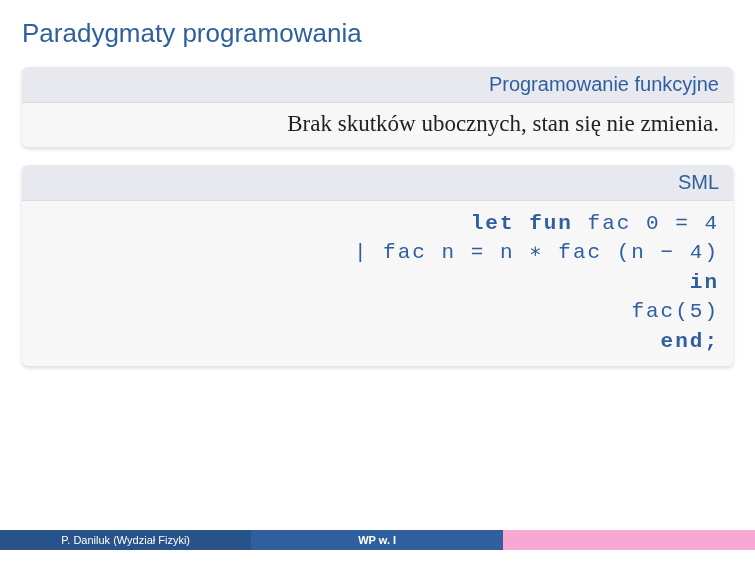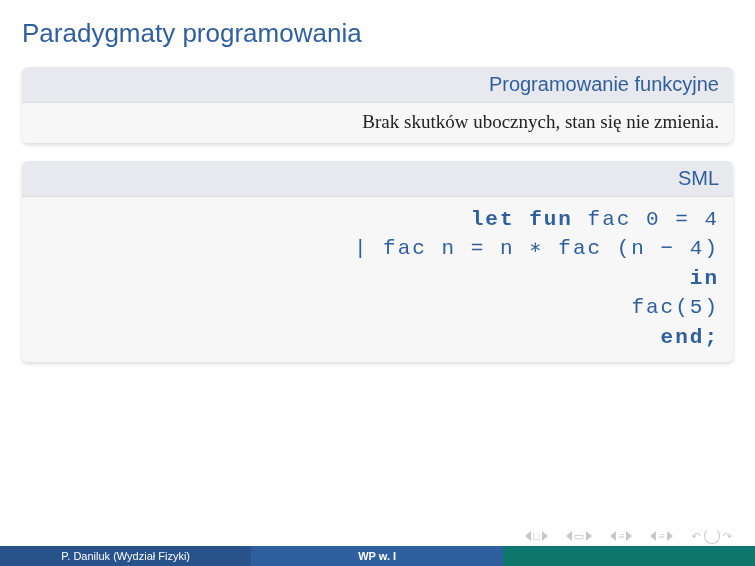--- a/index.html
+++ b/index.html
@@ -39,39 +39,39 @@
   .block-title {
     background: #e8e8ef;
     color: #2f5f9f;
     font-size: 20px;
     padding: 6px 14px;
     border-bottom: 1px solid #ddd;
     font-family: sans-serif;
   }
   .block-body {
     padding: 8px 14px 10px 14px;
-    font-size: 19px;
+    font-size: 23px;
     color: #222;
   }
   .code {
     font-family: 'Courier New', monospace;
     font-size: 21px;
     color: #2f5f9f;
     line-height: 1.4;
     letter-spacing: 2px;
     white-space: pre;
   }
   .kw { font-weight: bold; }
   .footer {
     position: absolute;
-    bottom: 0;
+    bottom: 16px;
     left: 0;
     right: 0;
     height: 20px;
-    background: #0f766e;
+    background: #f9a8d4;
     display: flex;
     color: #fff;
     font-size: 11px;
     font-family: sans-serif;
   }
   .footer > div {
     display: flex;
     align-items: center;
     justify-content: center;
     height: 100%;

